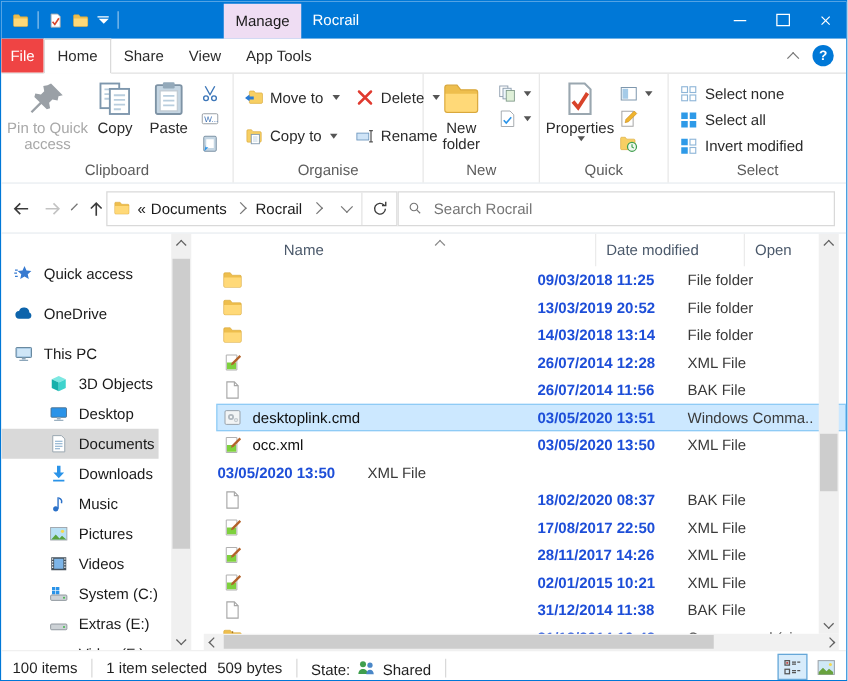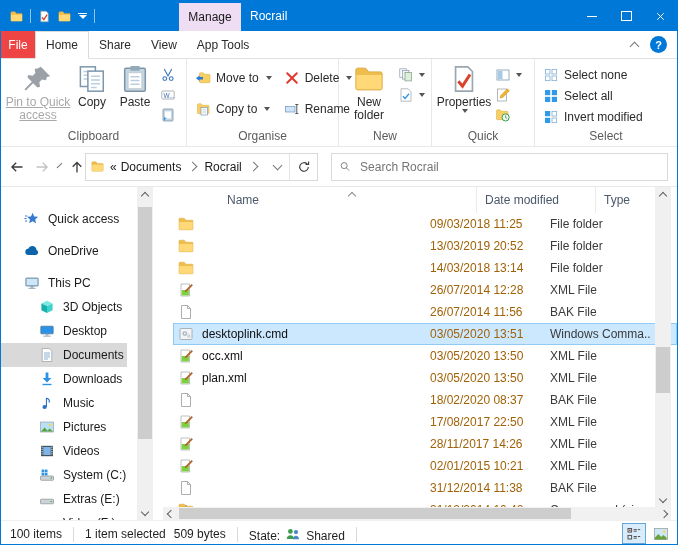--- a/index.html
+++ b/index.html
@@ -55,61 +55,61 @@
   .caret{width:0;height:0;border-left:3.5px solid transparent;border-right:3.5px solid transparent;border-top:4px solid #555;margin-left:2px;}
   .g-clip{width:186px;}
   .g-org{width:152px;}
   .g-org .rbody{gap:4px;padding-top:8px;}
   .orgcol{display:flex;flex-direction:column;gap:9px;}
   .g-new{width:93px;}
   .g-open{width:103px;}
   .g-select{flex:1;}
   .g-select .rbody{flex-direction:column;align-items:flex-start;padding-top:5px;gap:0;}
   .g-select .srow{height:21px;}
-  .w-pin{width:66px;text-decoration:underline;}.w-copy{width:42px;}.w-paste{width:44px;}.w-nf{width:52px;}.w-props{width:56px;}
+  .w-pin{width:66px;}.w-copy{width:42px;}.w-paste{width:44px;}.w-nf{width:52px;}.w-props{width:56px;}
   
   .addrrow{height:40px;display:flex;align-items:center;background:#fff;border-bottom:1px solid #e4e9ee;padding:0 9px 0 8px;box-sizing:border-box;}
   .navbtns{display:flex;align-items:center;gap:9px;width:76px;flex:0 0 76px;}
   .addrbox{height:28px;box-sizing:border-box;border:1px solid #d9d9d9;display:flex;align-items:center;flex:0 0 233px;background:#fff;}
   .addrbox .crumb{padding:0 2px;color:#1a1a1a;}
   .addrbox .crumb-sep{padding:0 6px;display:flex;align-items:center;}
   .addr-folder{margin:0 4px 0 5px;}
   .addr-right{margin-left:auto;display:flex;align-items:center;height:100%;}
   .addr-divider{width:1px;height:100%;background:#e3e3e3;}
   .refresh-btn{width:27px;height:100%;display:flex;align-items:center;justify-content:center;}
   .addr-chev{padding:0 8px;}
-  .searchbox{height:28px;box-sizing:border-box;border:1px solid #d9d9d9;margin-left:13px;flex:1;
+  .searchbox{height:28px;box-sizing:border-box;border:1px solid #d9d9d9;margin-left:0;flex:1;
     display:flex;align-items:center;padding:0 7px;gap:7px;background:#fff;}
   .searchbox input{border:none;outline:none;font-family:"Liberation Sans",sans-serif;font-size:12px;color:#555;width:100%;background:transparent;}
   .searchbox input::placeholder{color:#757575;opacity:1;}
   
   .main{position:relative;height:333px;display:flex;background:#fff;}
   .nav-pane{width:126px;flex:0 0 126px;padding-top:20px;overflow:hidden;box-sizing:border-box;}
-  .nav-item{height:24px;display:flex;align-items:center;gap:8px;padding-left:23px;white-space:nowrap;color:#1a1a1a;}
+  .nav-item{height:24px;display:flex;align-items:center;gap:8px;padding-left:10px;white-space:nowrap;color:#1a1a1a;}
   .nav-item.lvl2{padding-left:38px;}
   .nav-item.gap{margin-top:8px;}
   .nav-item.selected{background:#d9d9d9;}
   
   .sb-v{background:#f0f0f0;position:relative;}
   .nav-scroll{width:16px;flex:0 0 16px;margin-left:10px;height:333px;}
   .sb-arrow{position:absolute;left:0;width:16px;height:15px;display:flex;align-items:center;justify-content:center;}
   .sb-arrow .chev{border-color:#606060;width:5px;height:5px;}
   .nav-thumb{position:absolute;left:1px;right:1px;top:20px;height:232px;background:#cdcdcd;}
   
   .list-pane{flex:1;position:relative;overflow:hidden;}
   .headers{height:26px;display:flex;align-items:center;color:#4a586a;position:relative;margin-left:48px;}
   .h-name{flex:0 0 276px;box-sizing:border-box;padding-left:26px;align-self:stretch;display:flex;align-items:center;border-right:1px solid #ebebeb;}
   .h-date{flex:0 0 119px;box-sizing:border-box;padding-left:8px;align-self:stretch;display:flex;align-items:center;border-right:1px solid #ebebeb;}
   .h-type{flex:1;padding-left:8px;}
   .sort-ind{position:absolute;left:148px;top:1px;}
   .sort-ind .chev{border-color:#8a8a8a;width:5px;height:5px;}
   .row{height:22px;box-sizing:border-box;display:flex;align-items:center;margin-left:20px;border:1px solid transparent;}
   .row.selected{background:#cce8ff;border-color:#8fcbf5;}
   .c-name{flex:0 0 256px;box-sizing:border-box;display:flex;align-items:center;gap:8px;padding-left:4px;overflow:hidden;}
-  .c-date{flex:0 0 120px;color:#a16207;white-space:nowrap;}
+  .c-date{flex:0 0 120px;color:#1d4ed8;white-space:nowrap;font-weight:bold;}
   .c-type{flex:1;color:#3a3a3a;white-space:nowrap;overflow:hidden;}
   .fname{color:#0f0f0f;white-space:nowrap;}
   .v-scroll{position:absolute;top:0;right:6px;width:16px;bottom:13px;}
   .v-thumb{position:absolute;left:1px;right:1px;top:160px;height:46px;background:#cdcdcd;}
   .h-scroll{position:absolute;left:10px;right:6px;bottom:0;height:13px;background:#f1f1f1;}
   .h-arrow{position:absolute;top:0;bottom:0;width:15px;display:flex;align-items:center;justify-content:center;}
   .h-arrow .chev{border-color:#606060;width:5px;height:5px;}
   .h-thumb{position:absolute;left:16px;width:392px;top:1px;bottom:1px;background:#cdcdcd;}
   
   .statusbar{height:26px;display:flex;align-items:center;padding-left:9px;color:#1f1f1f;position:relative;background:#fff;border-top:1px solid #f0f0f0;}
@@ -747,21 +747,21 @@
       <span class="sb-arrow" style="bottom:0">
           <span class="chev chev-down"></span>
         </span>
     </div>
 
     <div class="list-pane">
       <div class="headers">
         <span class="sort-ind"><span class="chev chev-up"></span></span>
         <span class="h-name">Name</span>
         <span class="h-date">Date modified</span>
-        <span class="h-type">Type</span>
+        <span class="h-type">Open</span>
       </div>
 
       <div class="rows">
 
           <div class="row">
             <span class="c-name">
               <span style="display:flex">
                 <svg class="ic">
                   <use href="#i-folder"></use>
                 </svg>
@@ -844,28 +844,20 @@
                   <use href="#i-xml"></use>
                 </svg>
               </span>
               <span class="fname">occ.xml</span>
             </span>
             <span class="c-date">03/05/2020 13:50</span>
             <span class="c-type">XML File</span>
           </div>
 
           <div class="row">
-            <span class="c-name">
-              <span style="display:flex">
-                <svg class="ic">
-                  <use href="#i-xml"></use>
-                </svg>
-              </span>
-              <span class="fname">plan.xml</span>
-            </span>
             <span class="c-date">03/05/2020 13:50</span>
             <span class="c-type">XML File</span>
           </div>
 
           <div class="row">
             <span class="c-name">
               <span style="display:flex">
                 <svg class="ic">
                   <use href="#i-page"></use>
                 </svg>

